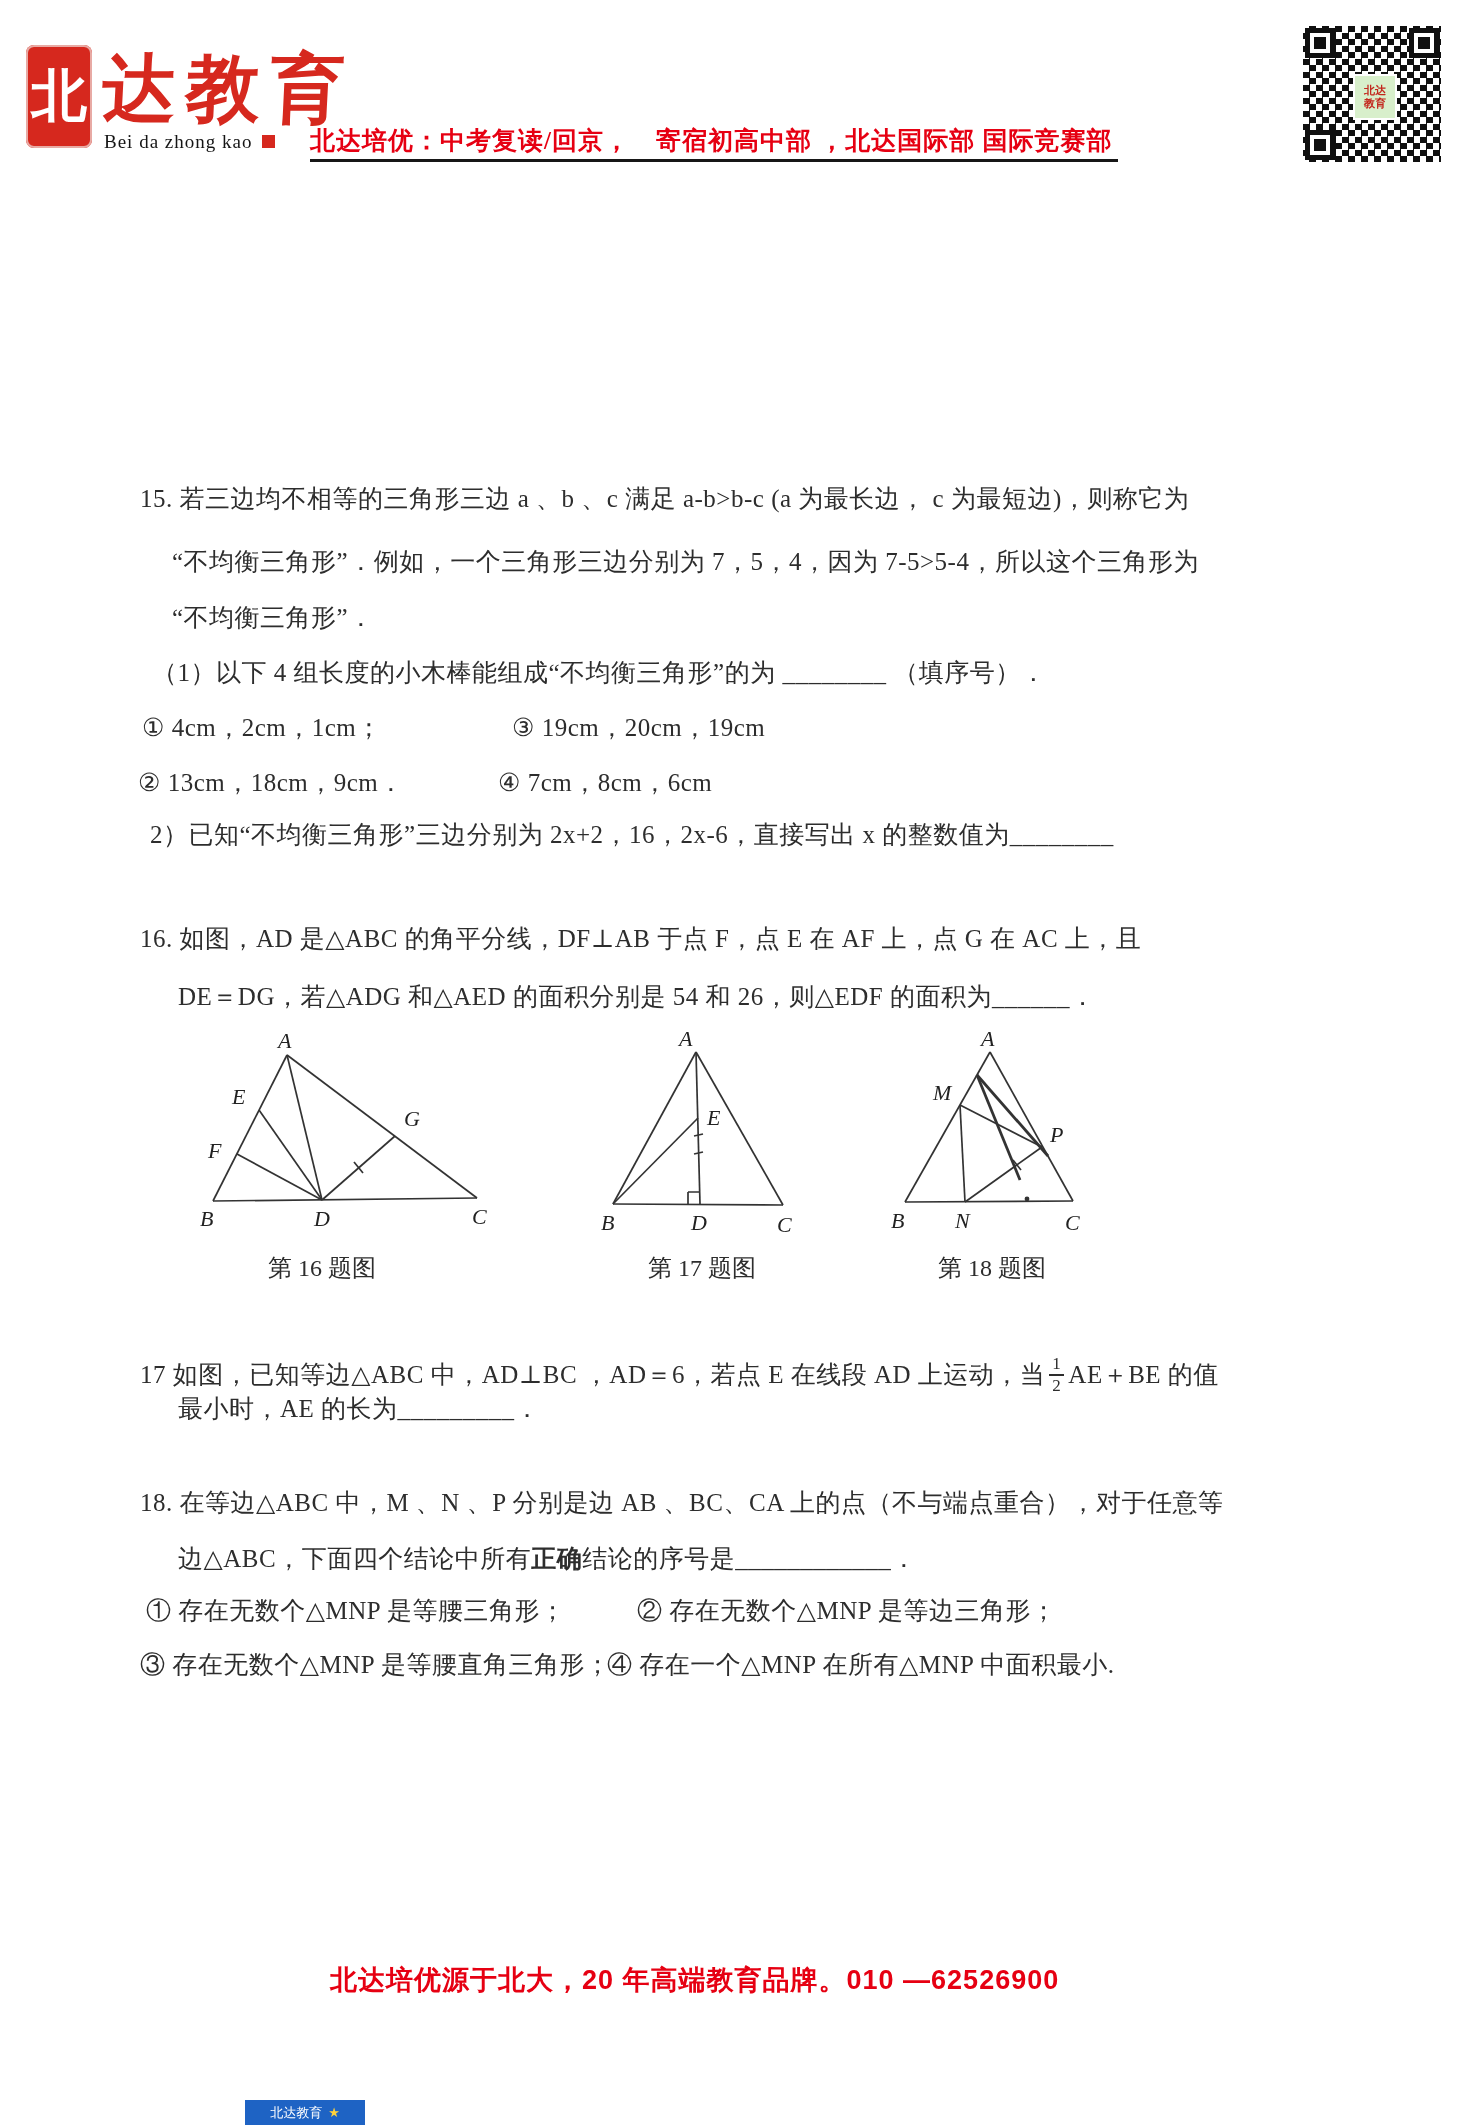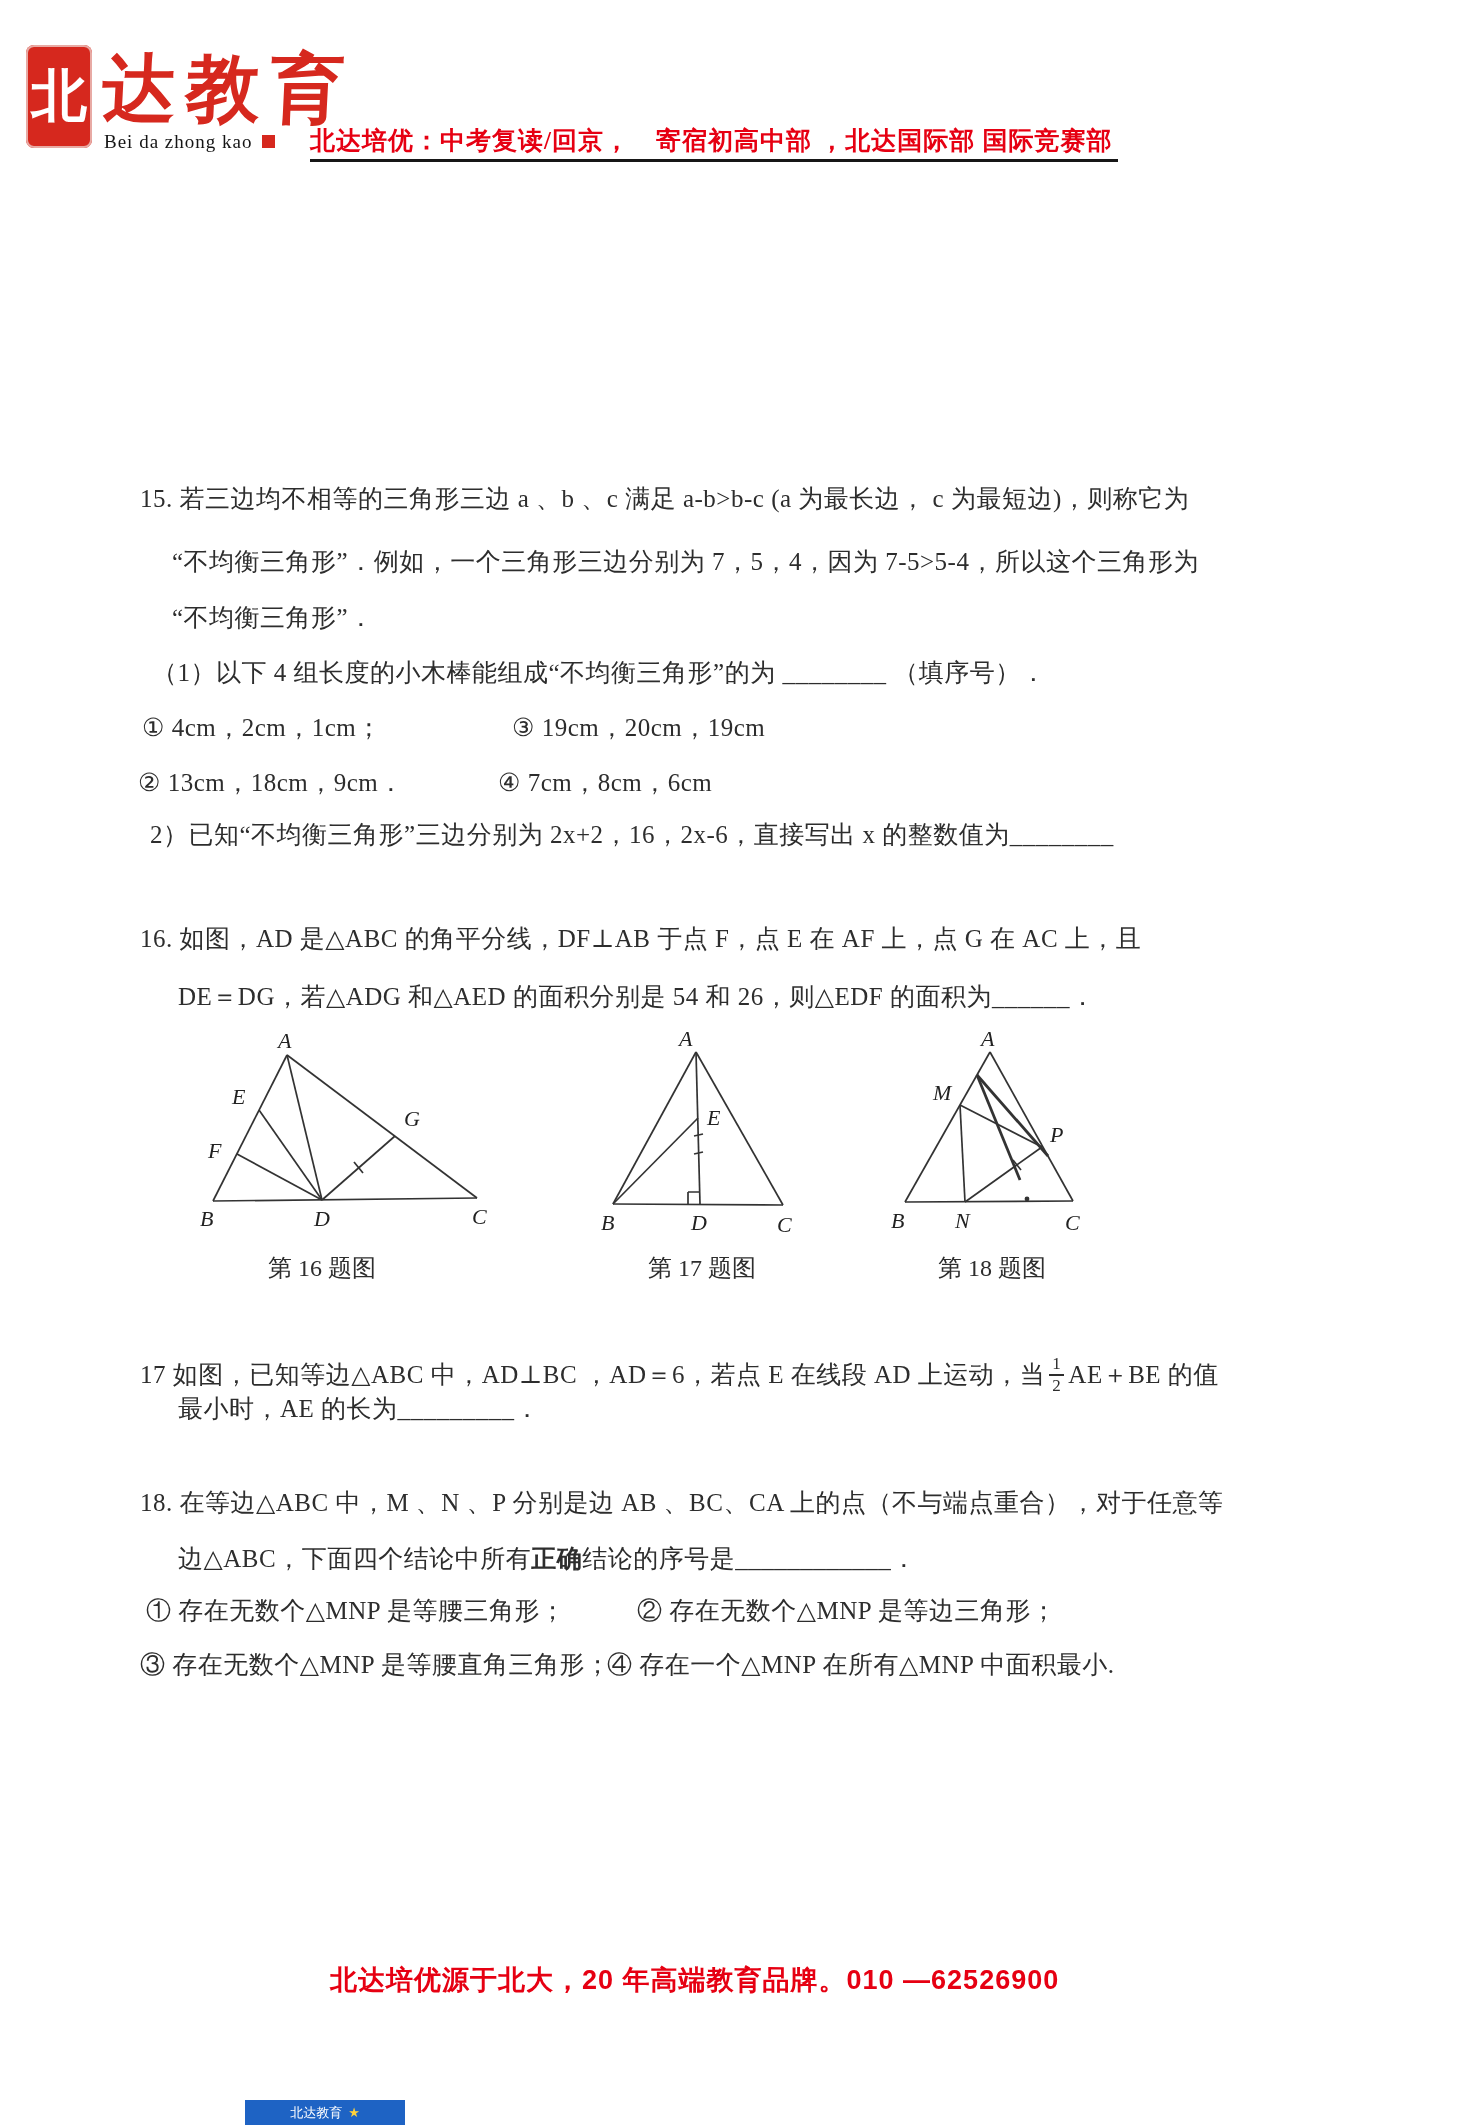--- a/index.html
+++ b/index.html
@@ -44,40 +44,49 @@
   .fig { position:absolute; }
   .fig line, .fig path, .fig polyline { stroke:#333; stroke-width:1.7; fill:none; }
   .fig .bold { stroke-width:2.8; }
   .fig text { font-size:22px; font-style:italic; fill:#222;
     font-family:"Liberation Serif","DejaVu Serif",serif; }
   .cap { position:absolute; width:180px; text-align:center; font-size:24px; color:#2d2d2d; }
 
   .footer { position:absolute; left:330px; top:1962px; font-size:27px; font-weight:bold;
     color:#e60012; letter-spacing:1px; font-family:"Liberation Sans",sans-serif; }
 
-  .banner { position:absolute; left:245px; top:2100px; width:160px; height:25px; background:#1e63c4;
+  .banner { position:absolute; left:245px; top:2100px; width:120px; height:25px; background:#1e63c4;
     display:flex; align-items:center; justify-content:center; gap:6px;
     font-family:"Liberation Sans",sans-serif; font-size:13px; }
   .banner .w { color:#ffffff; } .banner .y { color:#ffd23c; }
 </style>
 </head>
 <body>
 
 <div class="page">
 
   <div class="stamp">
     <span>北</span>
   </div>
   <div class="brand">达教育</div>
   <div class="roman">
     <span>Bei da zhong kao</span><span class="sq"></span>
   </div>
   <div class="slogan">北达培优：中考复读/回京，　寄宿初高中部 ，北达国际部 国际竞赛部</div>
   <div class="rule"></div>
 
+  <div class="qr">
+    <div class="finder f-tl"></div>
+    <div class="finder f-tr"></div>
+    <div class="finder f-bl"></div>
+    <div class="qr-badge">
+      <div>北达</div>
+      <div>教育</div>
+    </div>
+  </div>
 
   <div class="t" style="left:140px; top:482px;">15. 若三边均不相等的三角形三边 a 、b 、c 满足 a-b&gt;b-c (a 为最长边， c 为最短边)，则称它为</div>
   <div class="t" style="left:172px; top:545px;">“不均衡三角形”．例如，一个三角形三边分别为 7，5，4，因为 7-5&gt;5-4，所以这个三角形为</div>
   <div class="t" style="left:172px; top:601px;">“不均衡三角形”．</div>
   <div class="t" style="left:152px; top:656px;">（1）以下 4 组长度的小木棒能组成“不均衡三角形”的为 ________ （填序号）．</div>
 
   <div class="t" style="left:142px; top:711px;">① 4cm，2cm，1cm；</div>
   <div class="t" style="left:512px; top:711px;">③ 19cm，20cm，19cm</div>
   <div class="t" style="left:138px; top:766px;">② 13cm，18cm，9cm．</div>
   <div class="t" style="left:498px; top:766px;">④ 7cm，8cm，6cm</div>

